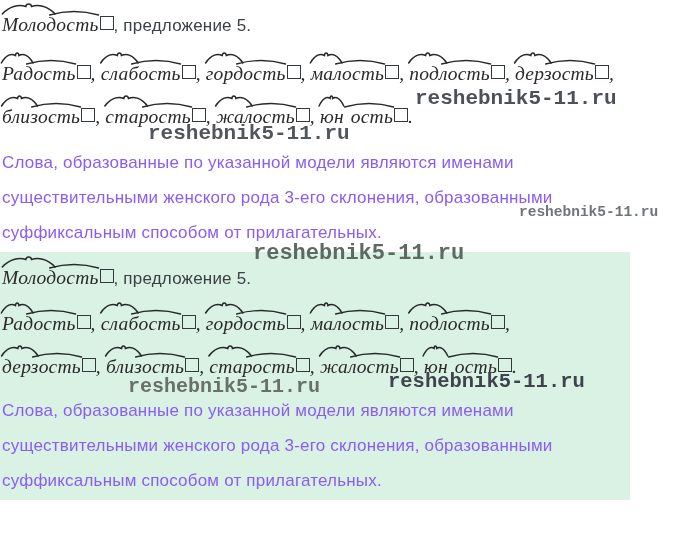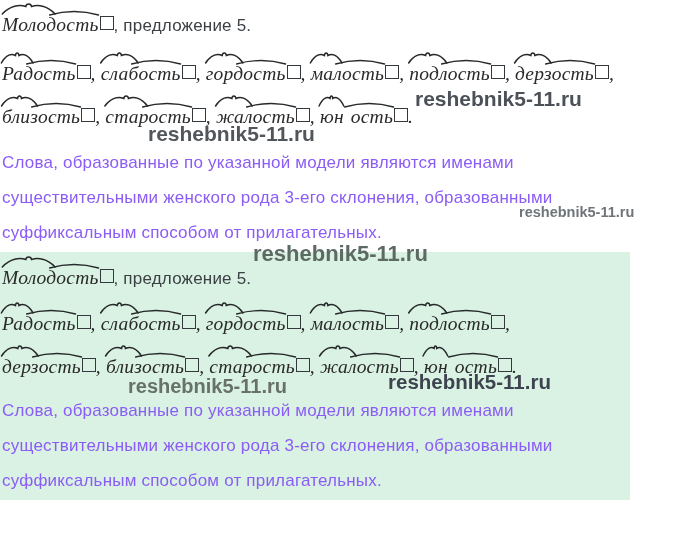--- a/index.html
+++ b/index.html
@@ -42,21 +42,21 @@
   .green-section{
     position:absolute;left:0;top:252px;width:630px;height:248px;
     background:#d9f2e3;padding-left:2px;box-sizing:border-box;
   }
   .green-section .line-a{margin-top:1px;}
   .green-section .row-b{margin-top:3px;}
   .green-section .para{margin-top:8px;}
 
   
   .wm{
-    position:absolute;font-family:Liberation Sans, sans-serif;font-weight:bold;
+    position:absolute;font-family:Liberation Mono, monospace;font-weight:bold;
     white-space:nowrap;pointer-events:none;
   }
   .wm1{left:415px;top:87px;font-size:21px;color:#4c5158;}
   .wm2{left:148px;top:122px;font-size:21px;color:#51565b;}
   .wm3{left:519px;top:204px;font-size:14.5px;color:#6f7478;}
   .wm4{left:253px;top:241px;font-size:22px;color:#5d6a64;}
   .wm5{left:128px;top:375px;font-size:20px;color:#68706a;}
   .wm6{left:388px;top:370px;font-size:20.5px;color:#3e444f;}
 </style>
 </head>

